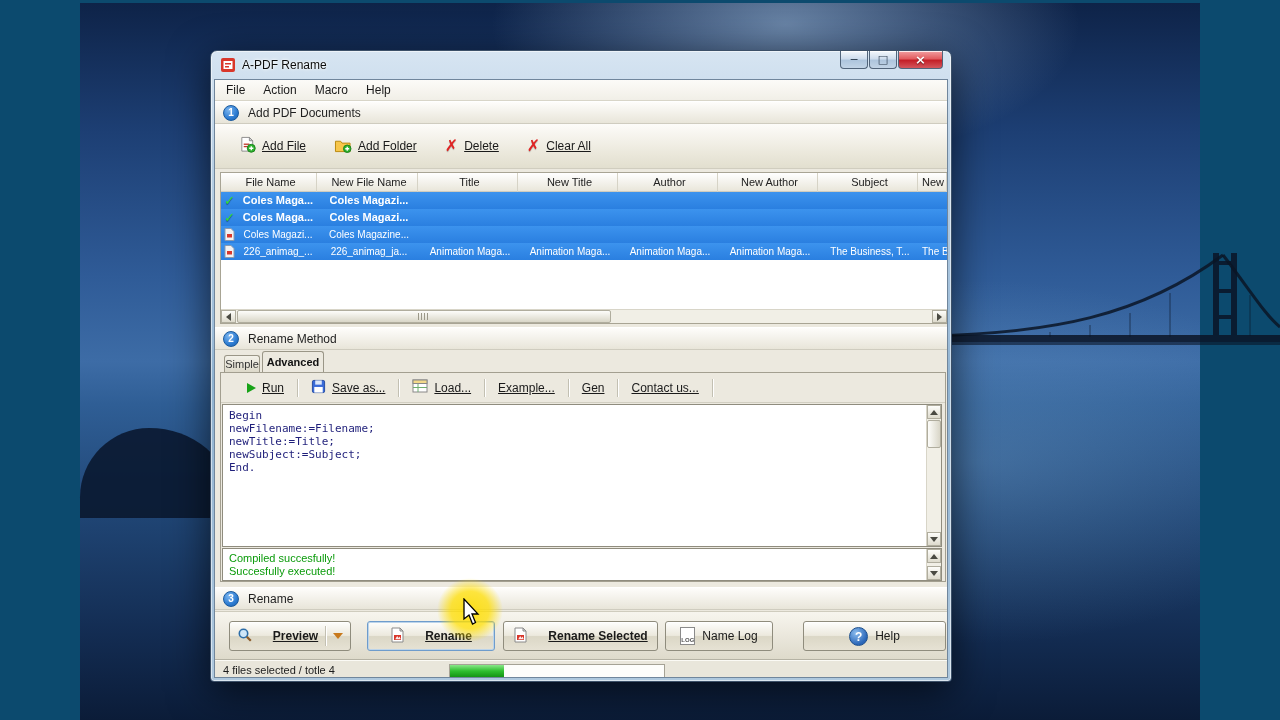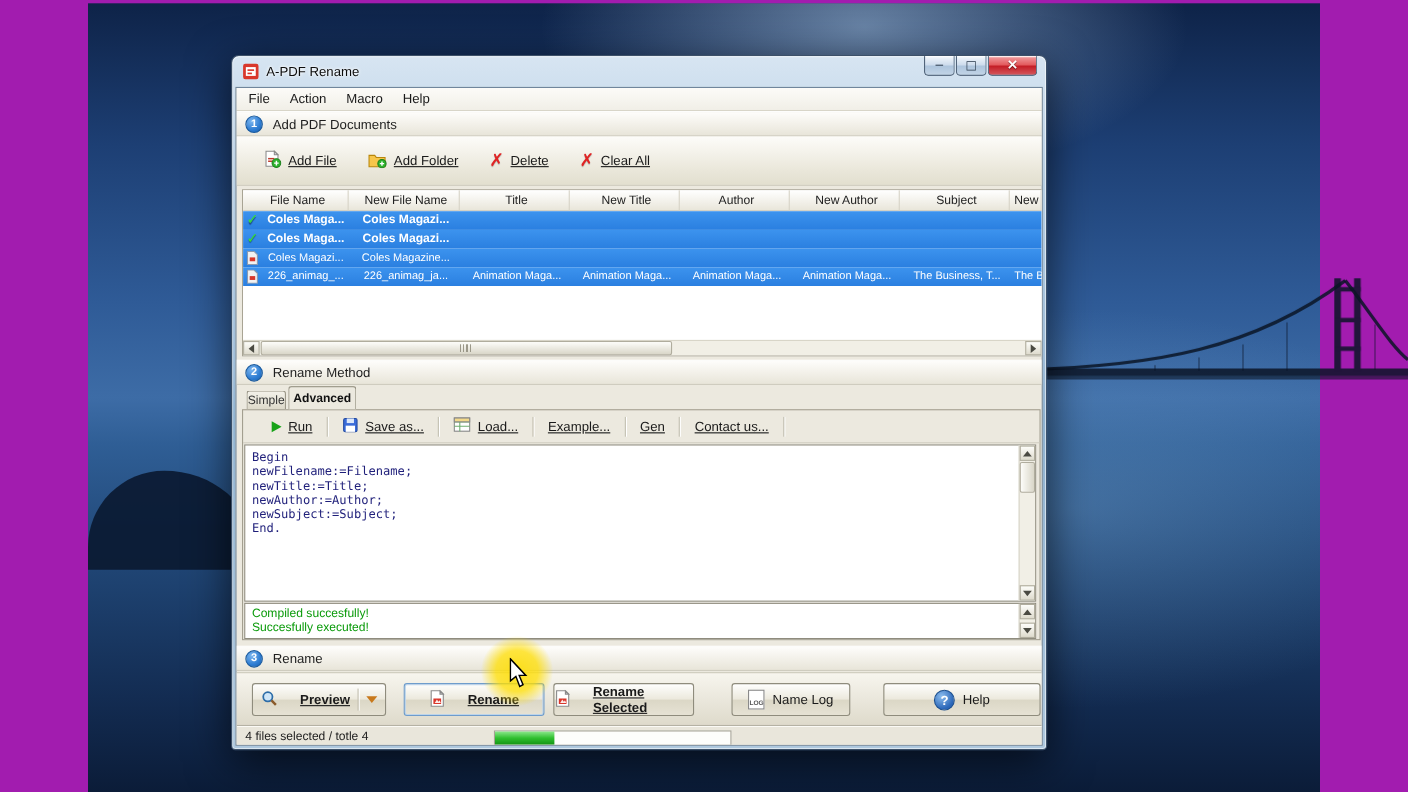--- a/index.html
+++ b/index.html
@@ -1,17 +1,17 @@
 <!DOCTYPE html>
 <html><head>
 <meta charset="utf-8">
 <style>
   * { margin:0; padding:0; box-sizing:border-box; }
   html,body { background:#000; }
-  .screen { position:relative; width:1280px; height:720px; overflow:hidden; background:#a21caf;
+  .screen { position:relative; width:1280px; height:720px; overflow:hidden; background:#0c4a6e;
             font-family:"Liberation Sans", "DejaVu Sans", sans-serif; }
 
   
   .wallpaper { position:absolute; left:80px; top:3px; width:1120px; height:717px;
     background:
       radial-gradient(420px 200px at 63% 3%, rgba(176,206,236,.55), rgba(176,206,236,0) 70%),
       radial-gradient(520px 260px at 80% 64%, rgba(130,178,220,.30), rgba(130,178,220,0) 70%),
       linear-gradient(180deg,#0e2348 0%,#1d3f74 18%,#2f5b97 38%,#3d6ca6 50%,#2f5e95 56%,#1f4473 72%,#132c52 88%,#0b1c38 100%);
   }
   .land { position:absolute; left:0; top:425px; width:150px; height:90px; background:#0a1830;
@@ -371,21 +371,20 @@
             <span class="u">Contact us...</span>
           </div>
           <i class="vsep"></i>
         </div>
       </div>
 
       <div class="scriptbox">
         <div>Begin</div>
         <div>newFilename:=Filename;</div>
         <div>newTitle:=Title;</div>
-        <div>newAuthor:=Author;</div>
         <div>newSubject:=Subject;</div>
         <div>End.</div>
         <div class="vscroll">
           <div class="vbtn vt">
               <i class="tri tri-up"></i>
             </div>
           <div class="vthumb"></div>
           <div class="vbtn vb">
               <i class="tri tri-down"></i>
             </div>
@@ -429,21 +428,21 @@
           <svg width="15" height="16" viewBox="0 0 15 16">
             <path d="M2 1h8l3 3v11H2z" fill="#fff" stroke="#8a8a8a"></path>
             <path d="M10 1l3 3h-3z" fill="#ddd" stroke="#8a8a8a"></path>
             <rect x="4" y="8" width="7" height="5" fill="#d9372b"></rect>
             <path d="M5.2 12.2l2-3.2 1.4 2 1-1.4 1.2 2.6z" fill="#fff" opacity="0.9"></path>
           </svg>
         </span>
         <span class="bl u">Rename</span>
       </div>
 
-      <div class="btn" style="left:288px; width:128px;">
+      <div class="btn" style="left:288px; width:155px;">
         <span>
           <svg width="15" height="16" viewBox="0 0 15 16">
             <path d="M2 1h8l3 3v11H2z" fill="#fff" stroke="#8a8a8a"></path>
             <path d="M10 1l3 3h-3z" fill="#ddd" stroke="#8a8a8a"></path>
             <rect x="4" y="8" width="7" height="5" fill="#d9372b"></rect>
             <path d="M5.2 12.2l2-3.2 1.4 2 1-1.4 1.2 2.6z" fill="#fff" opacity="0.9"></path>
           </svg>
         </span>
         <span class="bl u">Rename Selected</span>
       </div>

